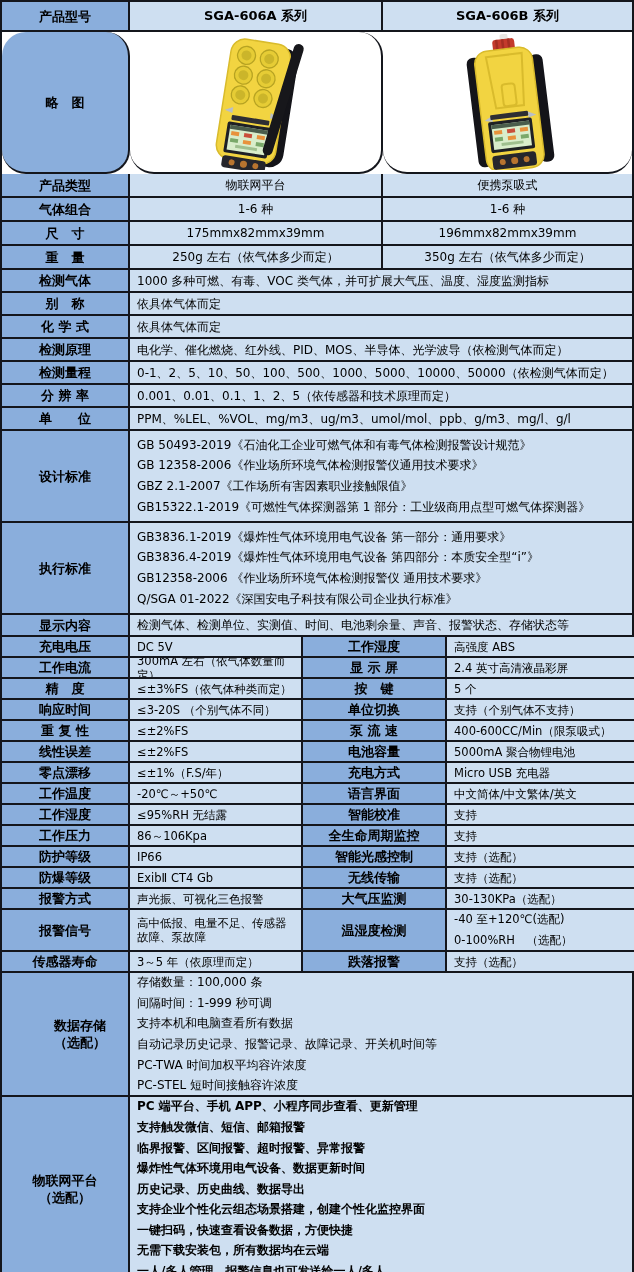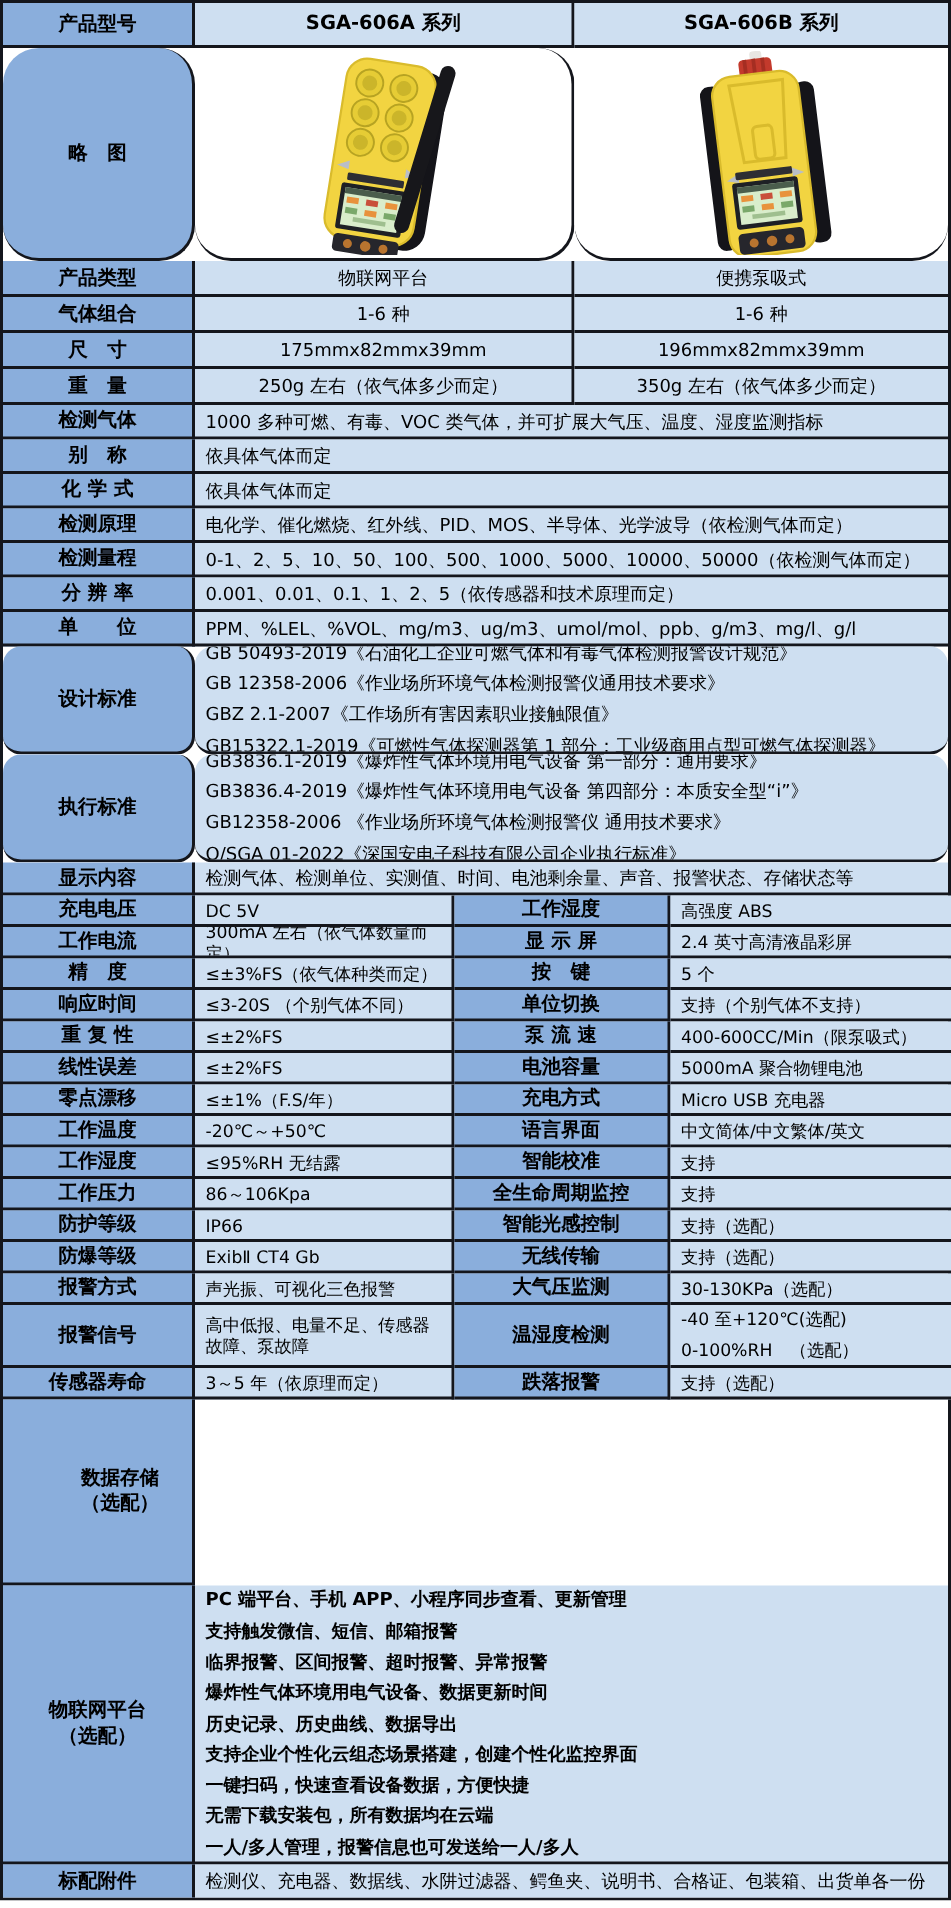--- a/index.html
+++ b/index.html
@@ -66,21 +66,21 @@
     background:#fff;
     display:flex;
     align-items:center;
     justify-content:center;
   }
   
   .h26{height:30px;}
   .h142{height:142px;border-radius:24px;}
   .h24{height:24px;}
   .h23{height:23px;}
-  .h82{height:72px;border-radius:12px;}
+  .h82{height:92px;}
   .h22{height:22px;}
   .h21{height:21px;}
   .h42{height:42px;}
   .h124{height:124px;padding-left:32px;}
   .h186{height:186px;font-weight:bold;}
 </style>
 </head>
 <body>
 
 <div class="spec-table">
@@ -310,20 +310,28 @@
     <div class="c val sm h21">3～5 年（依原理而定）</div>
     <div class="c lbl h21">跌落报警</div>
     <div class="c val sm h21">支持（选配）</div>
   </div>
 
   <div class="sec2">
     <div class="c lbl h124">
       <span>数据存储</span>
       <span>（选配）</span>
     </div>
+    <div class="c val multi h124">
+      <div>存储数量：100,000 条</div>
+      <div>间隔时间：1-999 秒可调</div>
+      <div>支持本机和电脑查看所有数据</div>
+      <div>自动记录历史记录、报警记录、故障记录、开关机时间等</div>
+      <div>PC-TWA 时间加权平均容许浓度</div>
+      <div>PC-STEL 短时间接触容许浓度</div>
+    </div>
   </div>
 
   <div class="sec2">
     <div class="c lbl h186">
       <span>物联网平台</span>
       <span>（选配）</span>
     </div>
     <div class="c val multi h186">
       <div>PC 端平台、手机 APP、小程序同步查看、更新管理</div>
       <div>支持触发微信、短信、邮箱报警</div>

